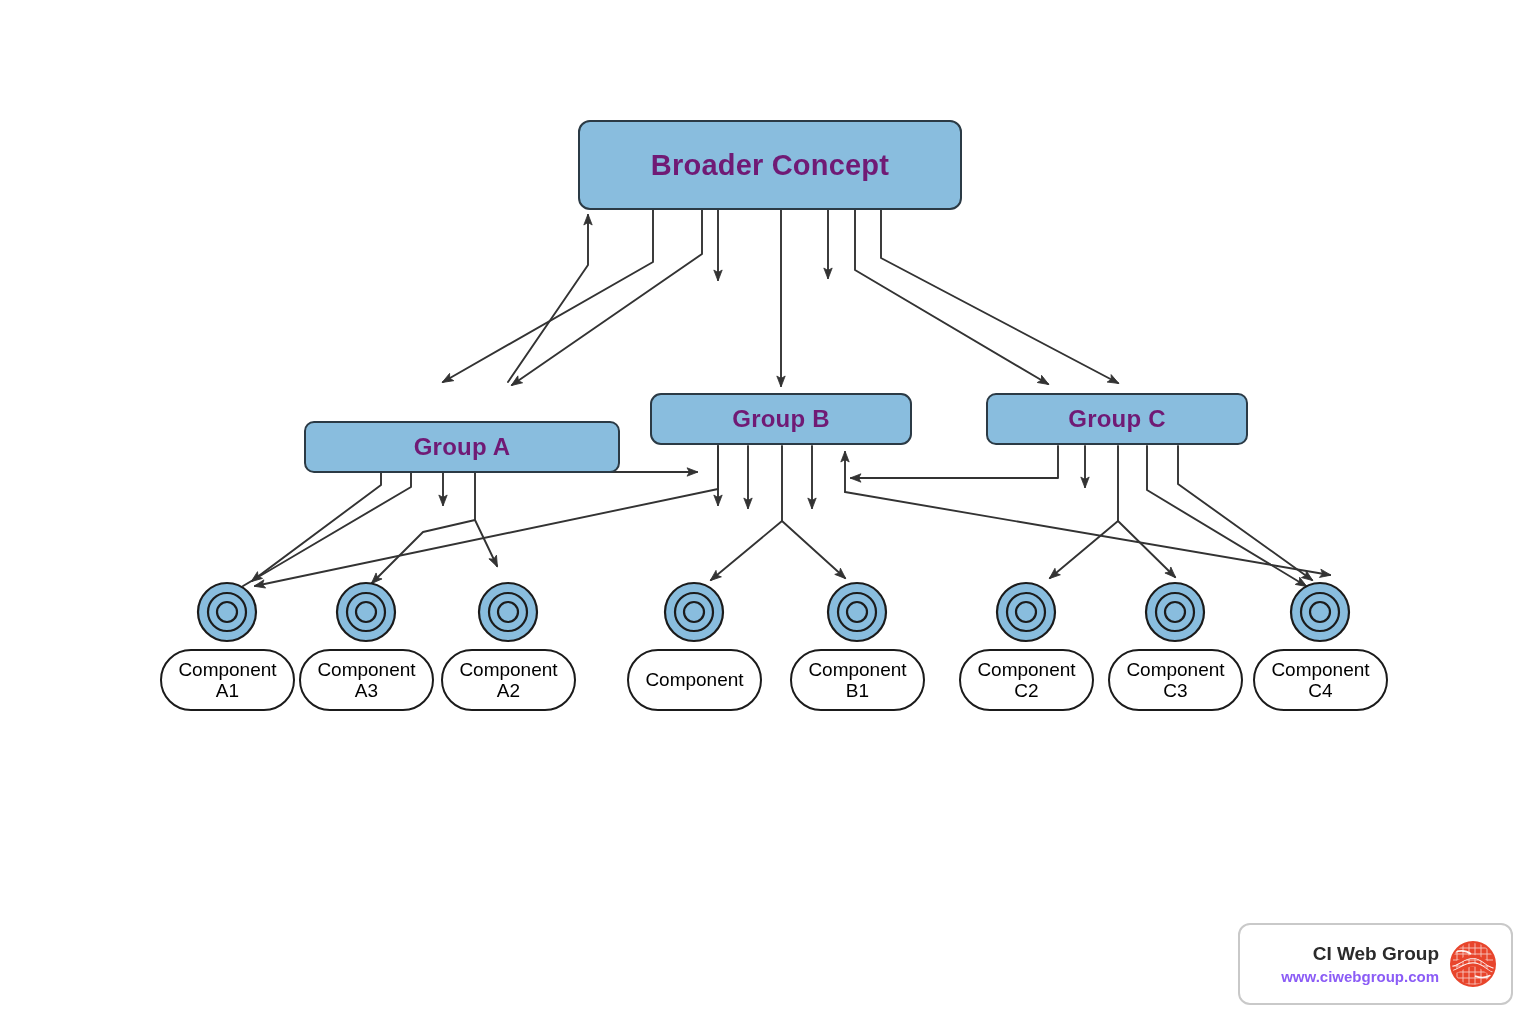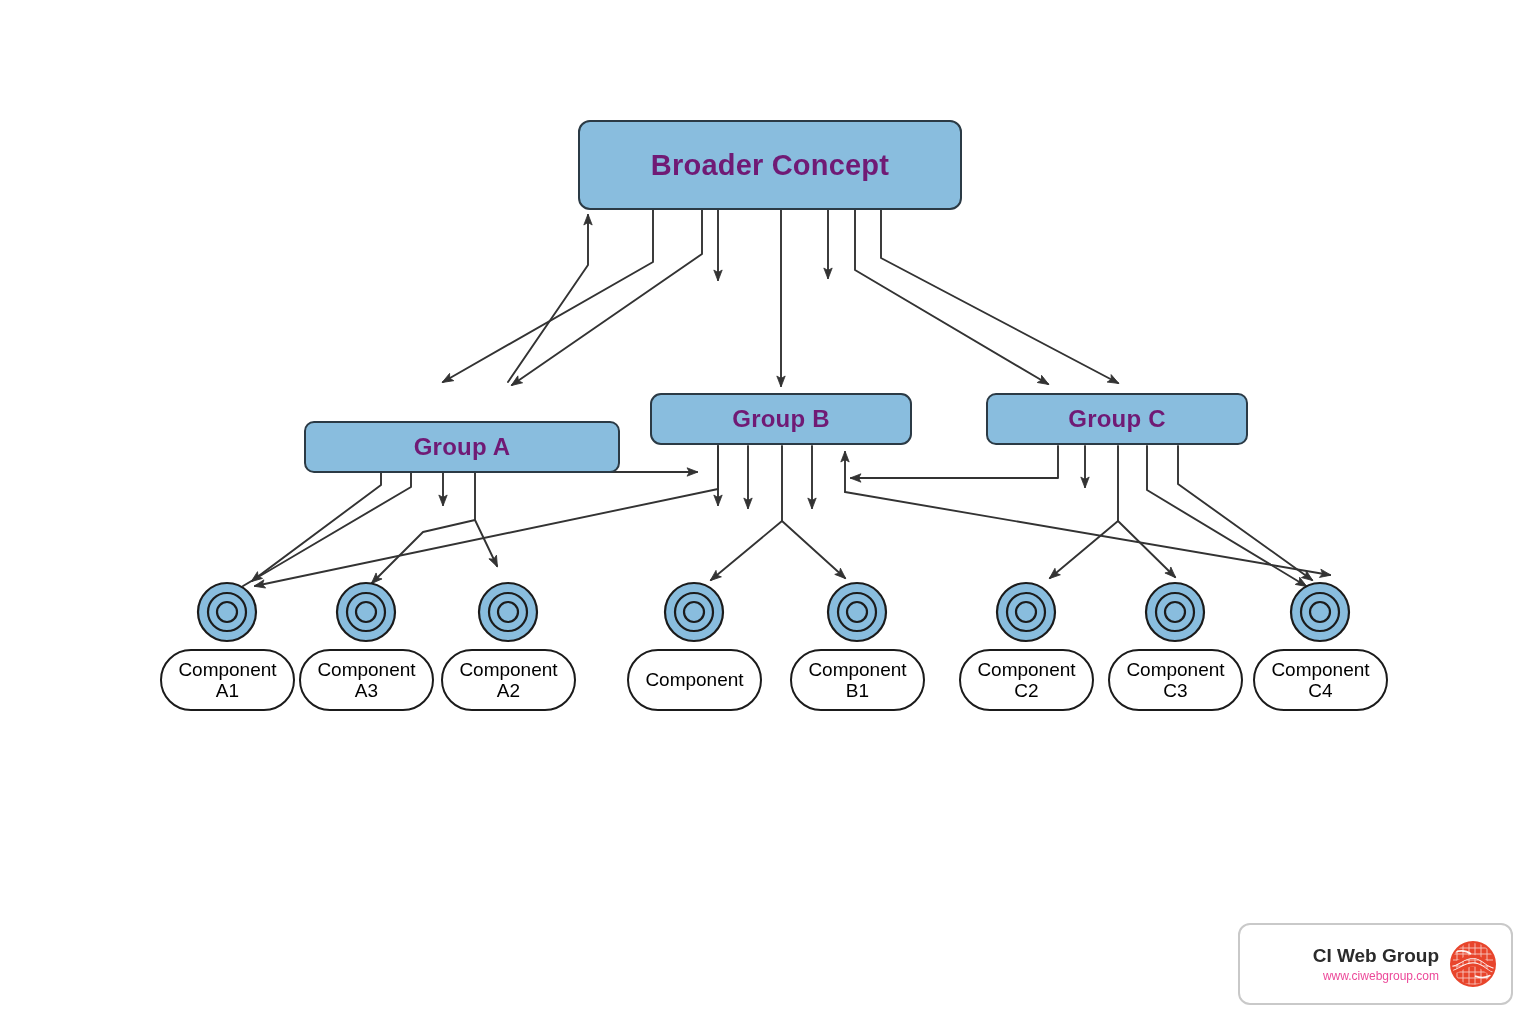--- a/index.html
+++ b/index.html
@@ -91,22 +91,23 @@
     flex-direction: column;
     align-items: flex-end;
     line-height: 1.3;
   }
   .wm-title {
     font-size: 19px;
     font-weight: bold;
     color: #2b2b2b;
   }
   .wm-url {
-    font-size: 12px;
-    color: #ec4899;
+    font-size: 15px;
+    color: #8b5cf6;
+    font-weight: bold;
   }
   .wm-logo { width: 48px; height: 48px; flex: 0 0 48px; }
 </style>
 </head>
 <body>
 
 <div id="diagram-canvas">
 
   <svg class="edge-layer" viewBox="0 0 1536 1024" width="1536" height="1024">
     <defs>

